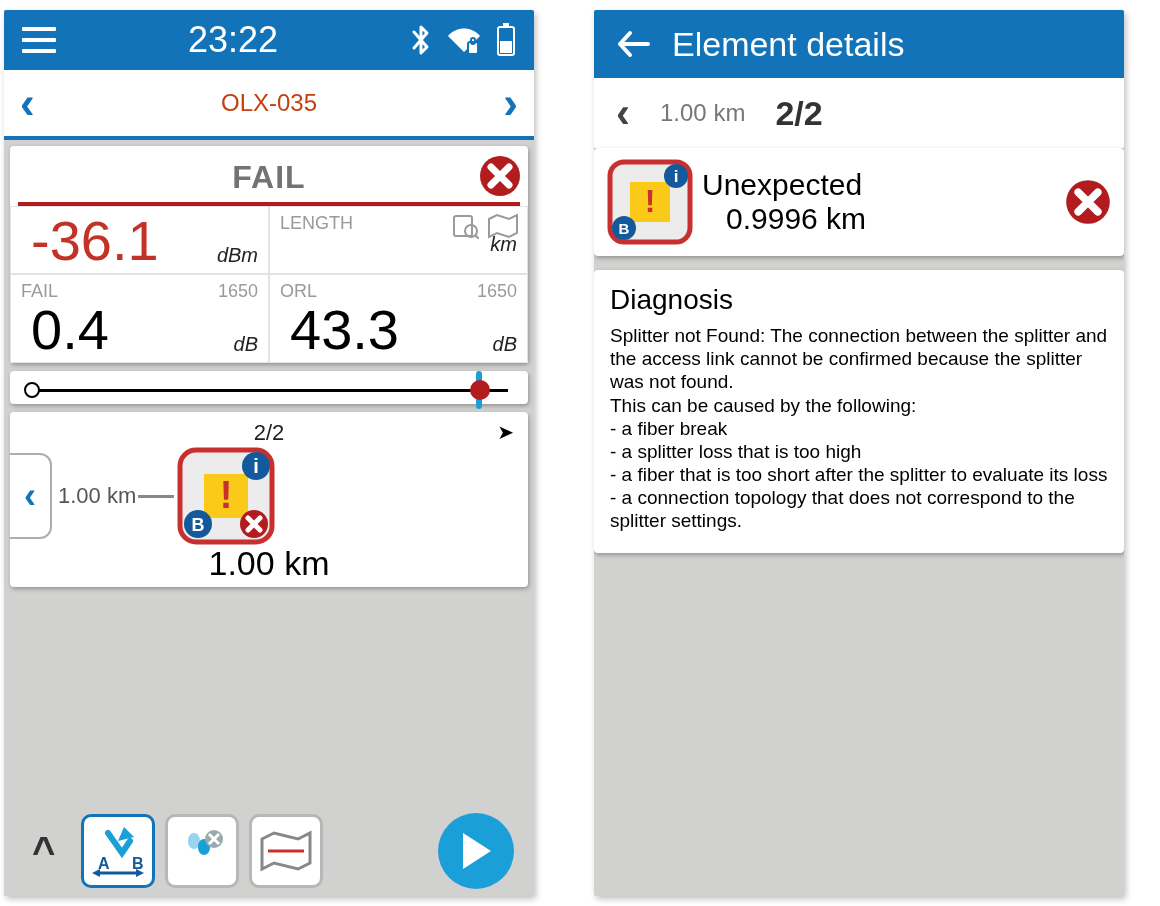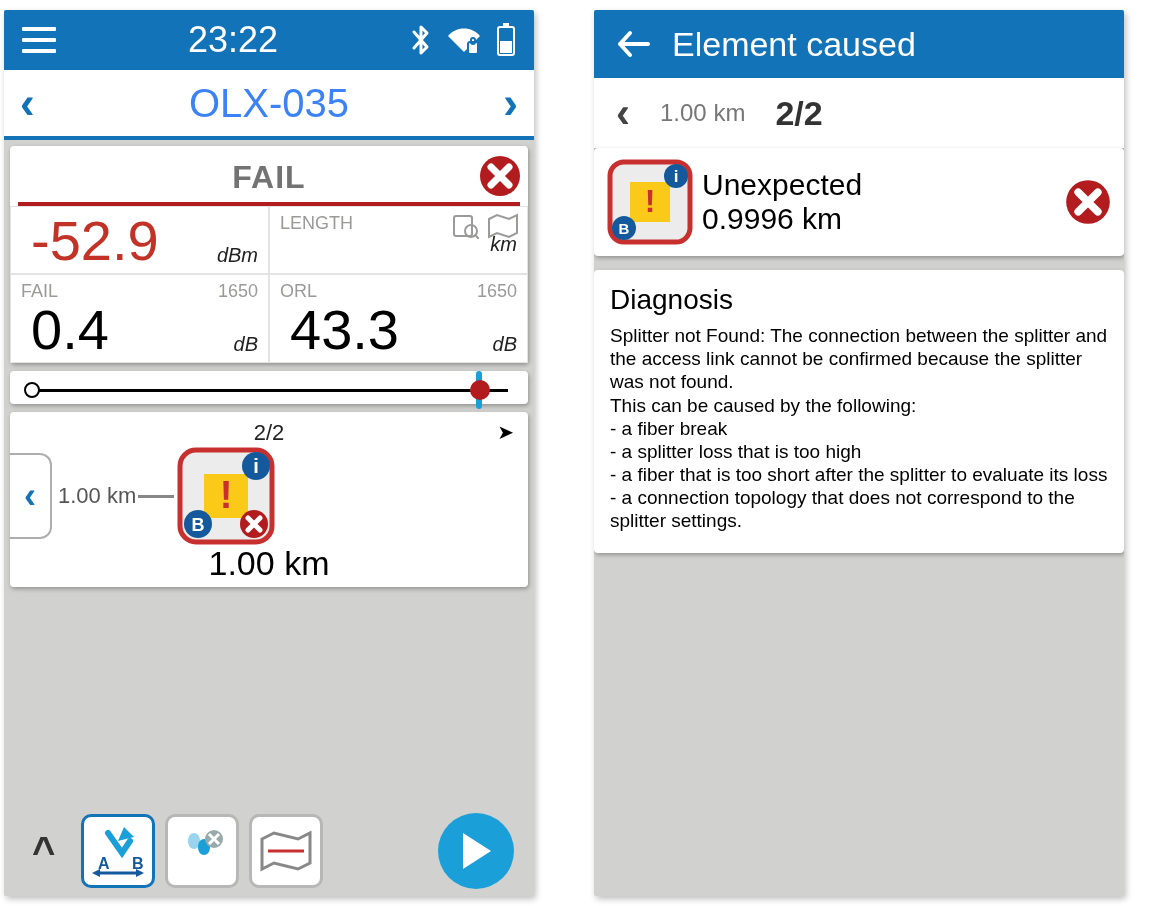--- a/index.html
+++ b/index.html
@@ -5,21 +5,21 @@
   * { box-sizing: border-box; margin: 0; padding: 0; font-family: "Segoe UI", Arial, sans-serif; }
   body { background: #fff; width: 1160px; height: 906px; display: flex; gap: 60px; padding: 10px 4px; }
   .phone { background: #d1d1d0; width: 530px; height: 886px; border-radius: 2px; box-shadow: 2px 3px 6px rgba(0,0,0,0.25); display: flex; flex-direction: column; overflow: hidden; }
   .status-bar { background: #1273b8; color: #fff; height: 60px; display: flex; align-items: center; padding: 0 18px; justify-content: space-between; }
   .status-bar .time { font-size: 36px; font-weight: 400; }
   .status-icons { display: flex; gap: 14px; align-items: center; }
   .hamburger { width: 34px; height: 26px; display: flex; flex-direction: column; justify-content: space-between; }
   .hamburger span { display:block; height:4px; background:#fff; border-radius:1px; }
   .nav-row { background:#fff; height:70px; display:flex; align-items:center; justify-content:space-between; padding:0 16px; border-bottom: 4px solid #1273b8; }
   .chev { color:#1273b8; font-size:44px; font-weight:700; cursor:pointer; }
-  .nav-title { color:#3b82f6; font-size:40px;text-align:right; }
+  .nav-title { color:#c2410c; font-size:24px;text-align:right; }
   .content { flex:1; padding:6px; display:flex; flex-direction:column; gap:8px; }
   .card { background:#fff; border-radius:4px; box-shadow: 1px 2px 4px rgba(0,0,0,0.3); }
   .fail-row { display:flex; align-items:center; justify-content:center; position:relative; height:54px; border-bottom: 4px solid #b31c1e; margin: 6px 8px 0 8px;}
   .fail-text { color:#737373; font-size:32px; font-weight:700; letter-spacing:1px;}
   .fail-x { position:absolute; right:-2px; top:2px; width:44px; height:44px; }
   .metrics { display:grid; grid-template-columns:1fr 1fr; }
   .metric { border:1px solid #e3e3e3; padding:6px 10px 4px 10px; position:relative; }
   .metric .lab { color:#9a9a99; font-size:18px; display:flex; justify-content:space-between;}
   .metric .val { font-size:56px; line-height:1; display:flex; align-items:flex-end; gap:6px; padding-left:10px;}
   .metric .val.red { color:#c33227; }
@@ -49,21 +49,21 @@
   .hdr2 { background:#1273b8; color:#fff; height:68px; display:flex; align-items:center; gap:22px; padding:0 22px;}
   .hdr2 .title { font-size:34px; }
   .sub-row { background:#fff; height:70px; display:flex; align-items:center; gap:30px; padding:0 22px; box-shadow: 0 3px 4px rgba(0,0,0,0.2);}
   .sub-row .chev2 { color:#444; font-size:42px; font-weight:700;}
   .sub-row .dist { color:#777; font-size:24px;}
   .sub-row .count { color:#333; font-size:34px; font-weight:700;}
   .content2 { flex:1; display:flex; flex-direction:column; gap:14px;}
   .elem-card { display:flex; align-items:center; padding:10px 12px; gap:8px;}
   .elem-text { flex:1; display:flex; flex-direction:column;}
   .elem-text .t1 { font-size:30px;}
-  .elem-text .t2 { font-size:30px;}
+  .elem-text .t2 { font-size:30px;margin-left:24px;}
   .diag-card { padding:14px 16px 20px 16px;}
   .diag-title { font-size:28px; margin-bottom:8px;}
   .diag-body { font-size:19px; line-height:1.22; white-space:pre-line;}
 
   svg { display:block; }
 </style>
 </head>
 <body>
 
 <svg width="0" height="0" style="position:absolute">
@@ -131,21 +131,21 @@
     <div class="card">
       <div class="fail-row">
         <span class="fail-text">FAIL</span>
         <svg class="fail-x" viewBox="0 0 44 44">
             <use href="#fail-circle"></use>
           </svg>
       </div>
       <div class="metrics">
         <div class="metric">
           <div class="val red">
-              <span>-52.9</span>
+              <span>-36.1</span>
               <span class="unit">dBm</span>
             </div>
         </div>
         <div class="metric">
           <div class="tools-icons">
             <svg width="28" height="26">
                 <rect x="3" y="3" width="18" height="20" rx="2" fill="none" stroke="#9a9a99" stroke-width="2"></rect>
                 <circle cx="20" cy="18" r="6" fill="none" stroke="#9a9a99" stroke-width="2"></circle>
                 <line x1="24" y1="22" x2="28" y2="26" stroke="#9a9a99" stroke-width="2"></line>
               </svg>
@@ -239,21 +239,21 @@
         </svg>
     </div>
   </div>
 </div>
 
 <div class="phone">
   <div class="hdr2">
     <svg width="34" height="30" viewBox="0 0 34 30">
         <path d="M14 4 L4 15 L14 26 M4 15 H32" fill="none" stroke="#fff" stroke-width="4" stroke-linecap="round" stroke-linejoin="round"></path>
       </svg>
-    <div class="title">Element caused</div>
+    <div class="title">Element details</div>
   </div>
   <div class="sub-row">
     <div class="chev2">‹</div>
     <div class="dist">1.00 km</div>
     <div class="count">2/2</div>
   </div>
   <div class="content2">
     <div class="card elem-card">
       <svg width="88" height="88" viewBox="0 0 88 88">
           <use href="#element-badge-sm"></use>

